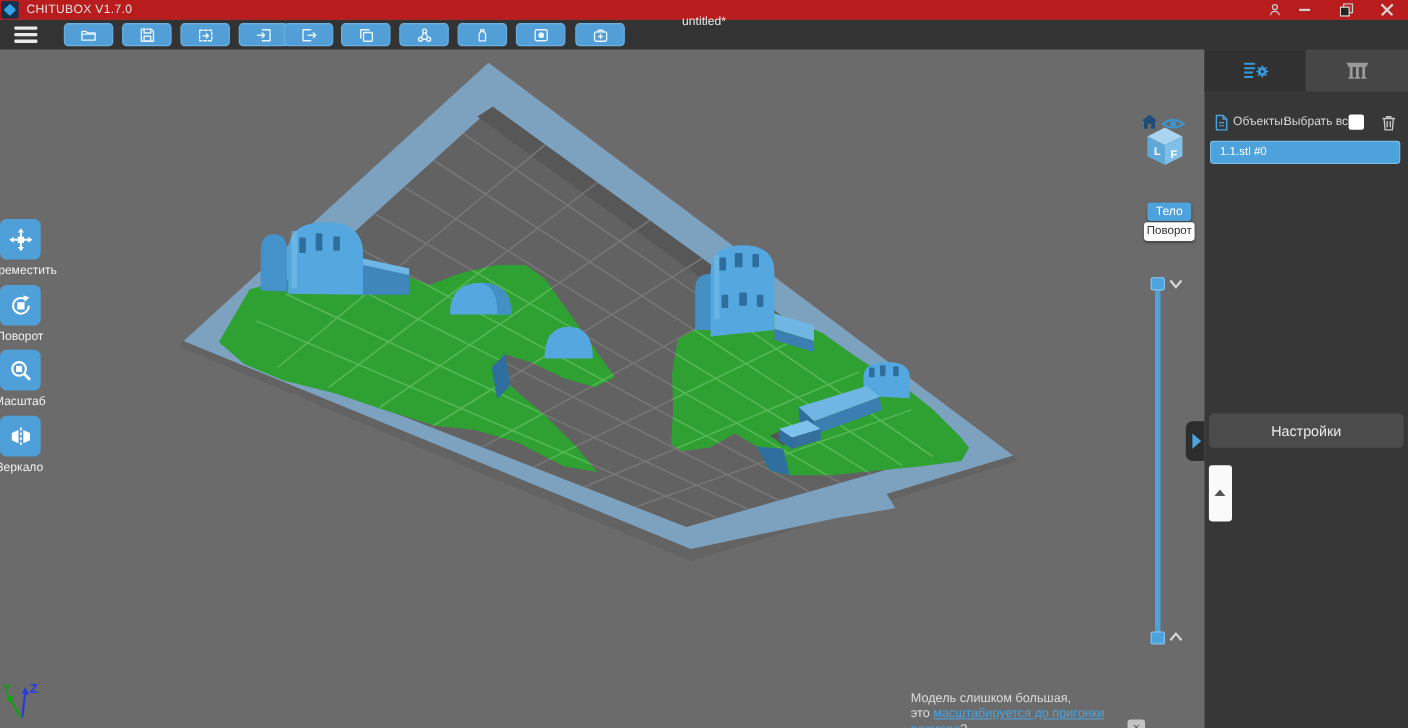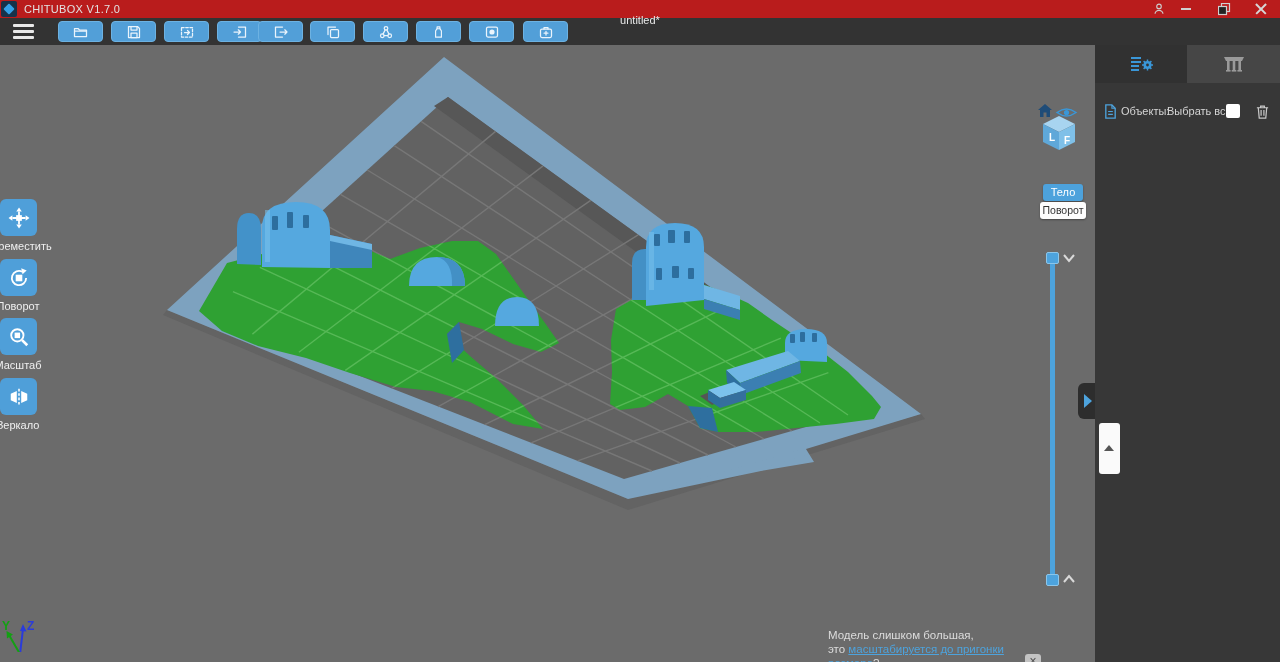--- a/index.html
+++ b/index.html
@@ -363,18 +363,20 @@
     </svg>
     <span class="obj-label" style="left:26px;">Объекты:</span>
     <span class="obj-label" style="left:72px;">Выбрать все</span>
     <div class="checkbox"></div>
     <svg width="15" height="17" viewBox="0 0 16 17" style="position:absolute;left:160px;top:3px;cursor:pointer;">
       <path d="M3.5 4.5 l1 11 h7 l1 -11" fill="none" stroke="#c9c9c9" stroke-width="1.3"></path>
       <path d="M2 4.5 h12 M6 4.5 V2.8 h4 V4.5 M6.5 7 v6 M9.5 7 v6" fill="none" stroke="#c9c9c9" stroke-width="1.3"></path>
     </svg>
   </div>
 
-
+  <div class="file-item">1.1.stl #0</div>
+
+  <div class="settings-btn">Настройки</div>
 
   <div class="spinner">
     <div class="tri-up"></div>
   </div>
 </div>
 
 </body></html>

